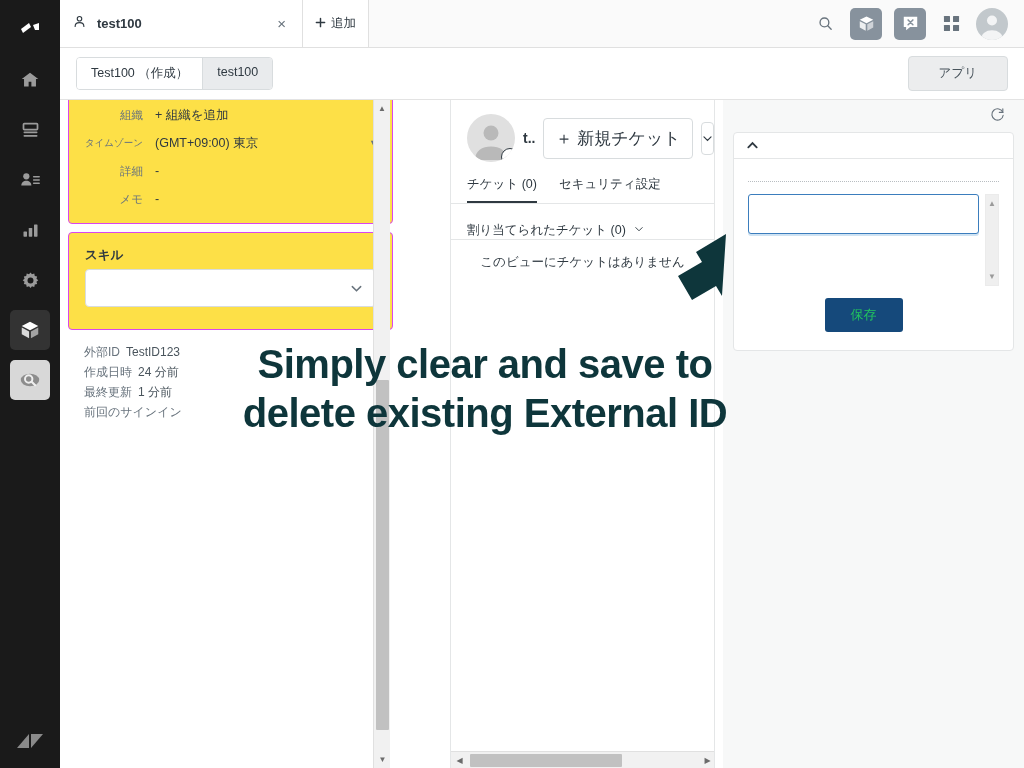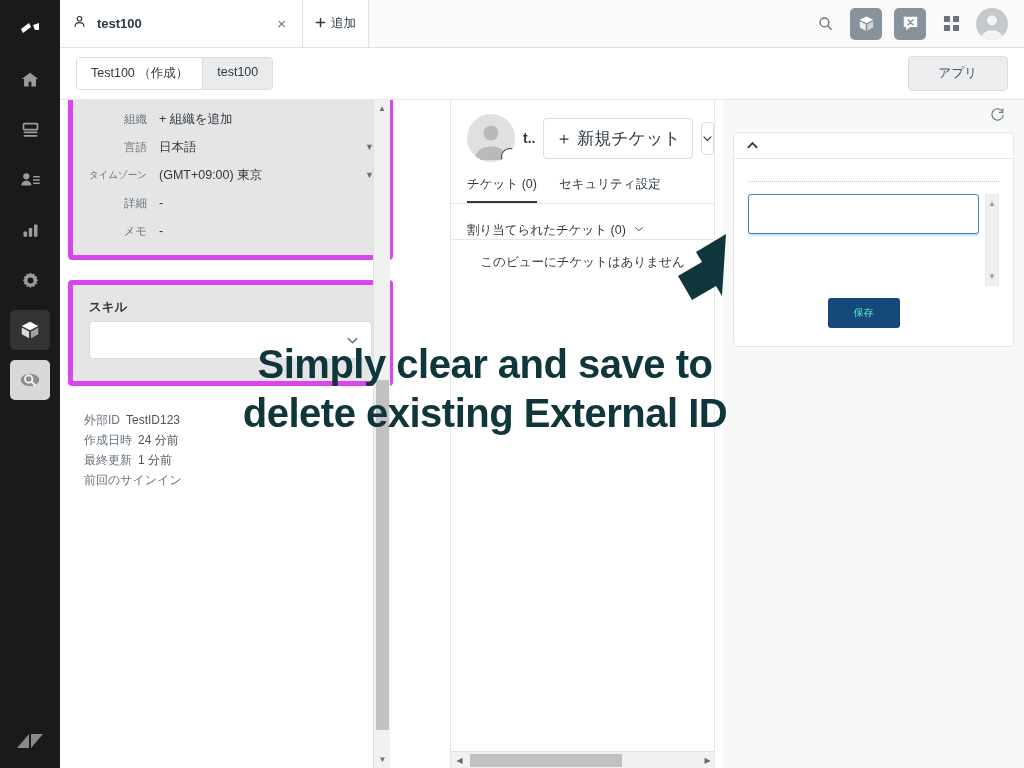--- a/index.html
+++ b/index.html
@@ -75,21 +75,21 @@
   }
 
   
   .workspace { position: absolute; left: 60px; top: 100px; width: 964px; height: 668px; background: #fff; }
 
   
   .col-left {
     position: absolute; left: 8px; top: 0; width: 325px; height: 668px;
     overflow: hidden; background: #fff;
   }
-  .card { border: 5px solid #d946ef; border-radius: 4px; background: #e5e5e5; margin-bottom: 20px; }
+  .card { border: 1px solid #d946ef; border-radius: 4px; background: #fde047; margin-bottom: 8px; }
   .props { padding: 4px 0 10px; }
   .prop-row { display: flex; align-items: center; padding: 4px 14px; min-height: 28px; }
   .prop-label {
     width: 72px; text-align: right; font-size: 11.5px; color: #68737d;
     padding-right: 12px; flex-shrink: 0;
   }
   .prop-label.tiny { font-size: 9.5px; }
   .prop-val { font-size: 12.5px; color: #2f3941; flex: 1; }
   .caret-sm { color: #68737d; font-size: 9px; }
 
@@ -189,21 +189,21 @@
     flex: 1; height: 40px; border: 1px solid #3b7dbd; border-radius: 3px;
     background: #fff; box-shadow: 0 2px 0 0 #cfe3f3; padding: 0 8px; font-size: 13px; color: #2f3941;
   }
   .mini-sb {
     width: 14px; height: 92px; background: #efefef; border: 1px solid #ebebeb;
     display: flex; flex-direction: column; align-items: center; justify-content: space-between;
     padding: 4px 0; color: #9a9a9a; font-size: 8px;
   }
   .save-row { display: flex; justify-content: center; margin-top: 12px; padding-right: 20px; }
   .btn-save {
-    background: #15497b; color: #5eead4; font-size: 10px;
+    background: #15497b; color: #22c55e; font-size: 13px;
     padding: 8px 26px; border: none; border-radius: 3px;
   }
 
   
   .overlay-text {
     position: absolute; left: 0; top: 340px; width: 970px;
     text-align: center; pointer-events: none;
     font-size: 40px; font-weight: bold; line-height: 49px;
     color: #0e363b; letter-spacing: -0.5px;
   }
@@ -353,25 +353,20 @@
 
       <div class="card" style="margin-top:-32px;">
         <div class="props">
           <div class="prop-row">
             
             
           </div>
           <div class="prop-row">
             <div class="prop-label">組織</div>
             <div class="prop-val">+ 組織を追加</div>
-          </div>
-          <div class="prop-row">
-            <div class="prop-label">言語</div>
-            <div class="prop-val">日本語</div>
-            <span class="caret-sm">▼</span>
           </div>
           <div class="prop-row">
             <div class="prop-label tiny">タイムゾーン</div>
             <div class="prop-val">(GMT+09:00) 東京</div>
             <span class="caret-sm">▼</span>
           </div>
           <div class="prop-row">
             <div class="prop-label">詳細</div>
             <div class="prop-val">-</div>
           </div>

